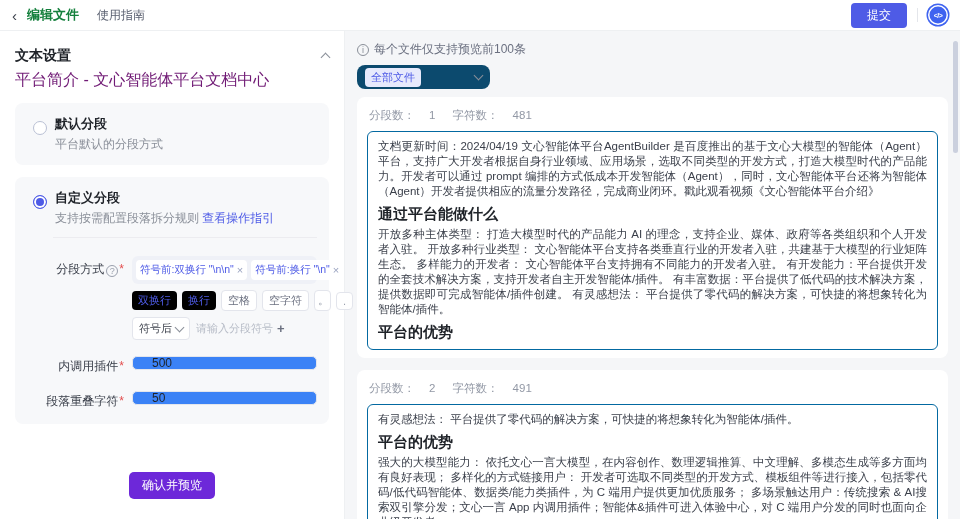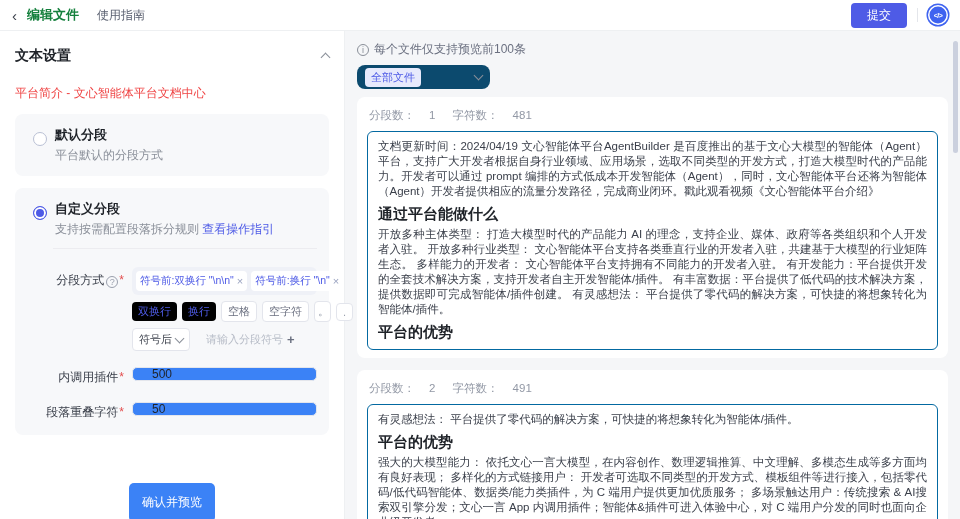--- a/index.html
+++ b/index.html
@@ -22,21 +22,21 @@
 
   .main { display:flex; height:488px; }
 
   
   .left { width:345px; background:#fff; border-right:1px solid #eef0f2; padding:16px 15px 0; position:relative; }
   .lp-title-row { display:flex; align-items:center; justify-content:space-between; }
   .lp-title { font-size:14px; font-weight:bold; color:#1f2329; }
   .chev { width:7px; height:7px; border-left:1.5px solid #8a8f99; border-bottom:1.5px solid #8a8f99; display:inline-block; }
   .chev.up { transform:rotate(135deg); margin-top:3px; }
   .chev.down { transform:rotate(-45deg); margin-bottom:3px; }
-  .lp-sub { font-size:12px; color:#ef4444; margin-top:20px; }
+  .lp-sub { font-size:16px; color:#701a75; margin-top:5px; }
 
   .opt-card { background:#f7f8fa; border-radius:8px; margin-top:12px; padding:12px; }
   .opt-head { display:flex; align-items:flex-start; }
   .radio { width:14px; height:14px; border-radius:50%; border:1px solid #b9c0d4; background:#fff;
     margin:6px 8px 0 6px; flex:none; }
   .radio.checked { border:1px solid #4e5be6; background:#4e5be6; box-shadow:inset 0 0 0 2px #fff; }
   .opt-name { font-size:13px; font-weight:bold; color:#1f2329; }
   .opt-desc { font-size:12px; color:#8a8f99; margin-top:3px; }
   .link { color:#4e5be6; cursor:pointer; }
   .divider { height:1px; background:#ececf0; margin:10px 0 0 26px; }
@@ -52,32 +52,32 @@
   .tag { background:#fff; border-radius:4px; font-size:10.5px; color:#4e5be6; padding:3px 4px;
     white-space:nowrap; display:flex; align-items:center; gap:3px; }
   .tag .x { color:#9aa3c0; font-size:11px; cursor:pointer; }
 
   .chips { display:flex; gap:5px; margin-top:6px; align-items:center; }
   .chip { font-size:11px; padding:2px 6px; border-radius:4px; cursor:pointer; white-space:nowrap; }
   .chip.on { background:#000000; color:#4e5be6;font-family:Liberation Serif, serif; }
   .chip.off { background:#fff; border:1px solid #e3e5ec; color:#6b7080; }
   .chip.sm { min-width:17px; text-align:center; padding:2px 3px; color:#9aa0ad; }
 
-  .sym-row { display:flex; gap:16px; margin-top:6px; align-items:center; }
+  .sym-row { display:flex; gap:6px; margin-top:6px; align-items:center; }
   .dropdown-sm { background:#fff; border:1px solid #e3e5ec; border-radius:4px; font-size:11px; color:#3a3f4a;
     padding:3px 6px; display:flex; align-items:center; gap:4px; cursor:pointer; }
   .placeholder { font-size:11px; color:#b7bcc7; display:flex; align-items:center; gap:4px; }
   .plus { color:#6b7080; font-size:13px; font-weight:bold; }
 
   .text-input { width:100%; height:14px; border:1px solid #e4e6ec; border-radius:5px; background:#3b82f6;
     font-size:12px; color:#1f2329; padding:0 19px; outline:none; font-family:inherit; }
 
   .confirm-wrap { text-align:center; margin-top:48px; }
-  .btn-confirm { background:#3b82f6; color:#fff; font-size:12px; border:none; border-radius:5px;
-    padding:11px 13px; cursor:pointer;font-family:Liberation Mono, monospace; }
+  .btn-confirm { background:#6d28d9; color:#fff; font-size:12px; border:none; border-radius:5px;
+    padding:5px 13px; cursor:pointer;font-family:Liberation Mono, monospace; }
 
   
   .right { flex:1; padding:10px 12px; position:relative; overflow:hidden; }
   .notice { display:flex; align-items:center; gap:5px; font-size:12px; color:#6b7080; }
   .info-icon { width:12px; height:12px; border:1px solid #8a8f99; border-radius:50%; color:#8a8f99;
     font-size:9px; line-height:11px; text-align:center; font-style:normal; flex:none; }
   .file-dd { margin-top:7px; width:133px; height:24px; background:#0c4a6e; border-radius:8px;
     display:flex; align-items:center; justify-content:space-between; padding:0 8px; cursor:pointer; }
   .file-tag { background:#e7eafc; color:#4e5be6; font-size:11px; border-radius:4px; padding:2px 6px; }
 

